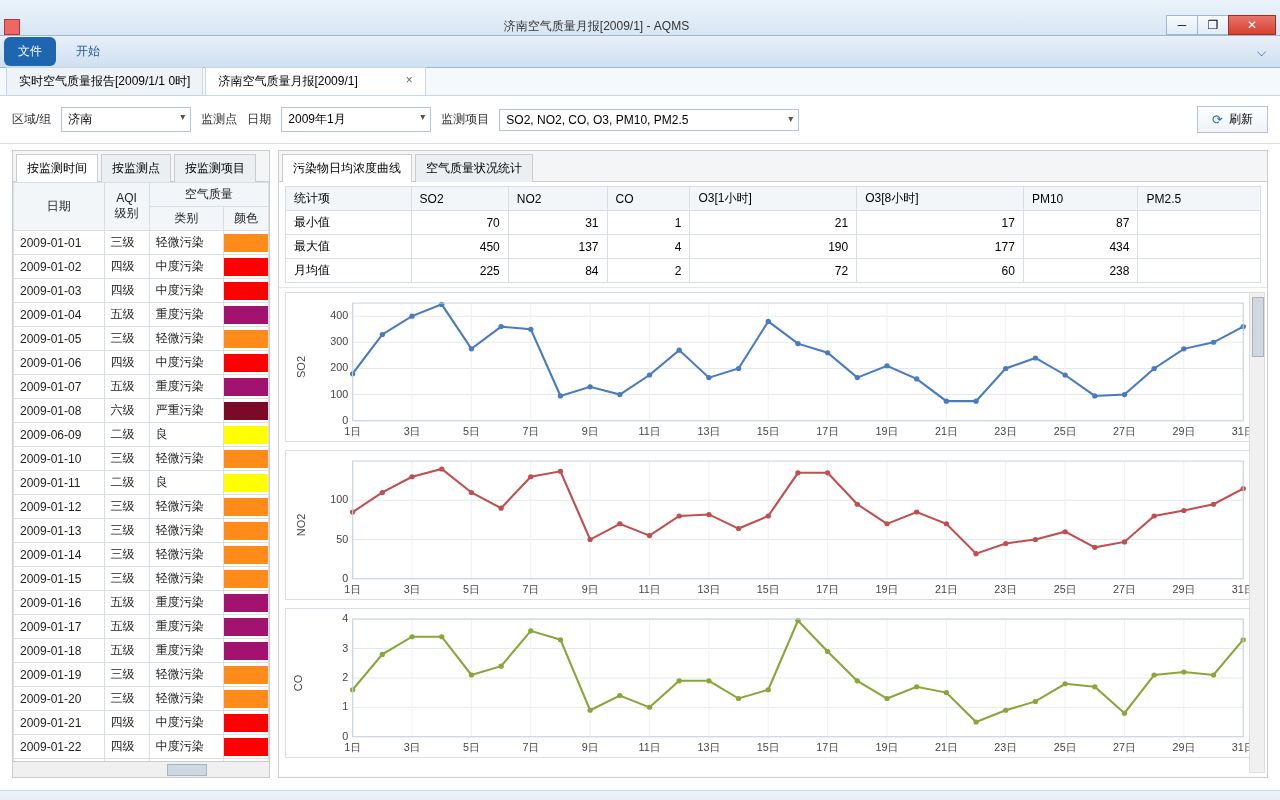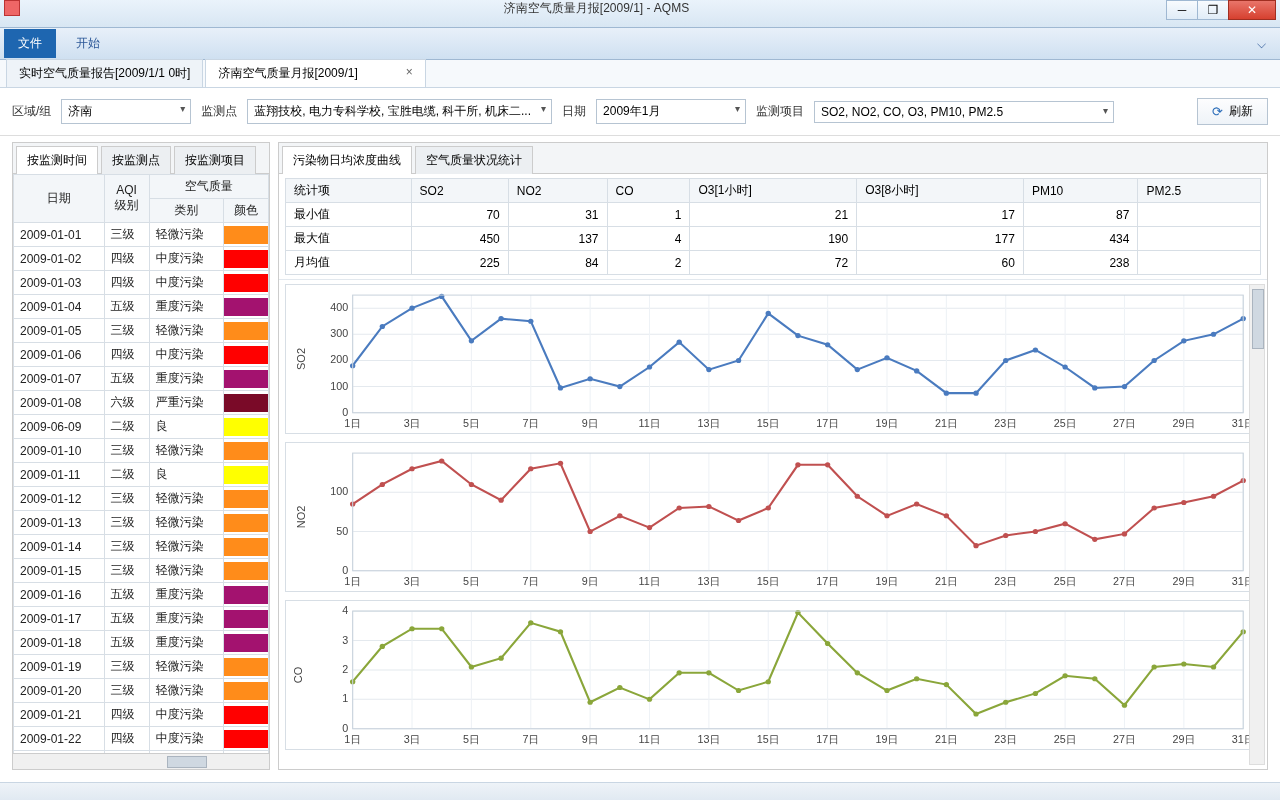--- a/index.html
+++ b/index.html
@@ -1,25 +1,25 @@
 <!DOCTYPE html>
 <html><head>
 <meta charset="utf-8">
 <style>
 * { box-sizing: border-box; margin: 0; padding: 0; font-family: "Microsoft YaHei", "Segoe UI", sans-serif; font-size: 12px; }
 body { background: #fff; overflow: hidden; }
-.titlebar { height: 28px; background: linear-gradient(#eaf3fb,#d8e6f3); display:flex; align-items:flex-start; padding:0 4px; border-bottom:1px solid #9fb8d2; }
+.titlebar { height: 36px; background: linear-gradient(#eaf3fb,#d8e6f3); display:flex; align-items:flex-end; padding:0 4px; border-bottom:1px solid #9fb8d2; }
 .titlebar .icon { width:16px; height:16px; background:#e66; margin-right:6px; border:1px solid #b33; }
 .titlebar .title { flex:1; text-align:center; color:#333; }
 .winbtns { display:flex; gap:0; }
 .winbtn { width:32px; height:20px; display:flex; align-items:center; justify-content:center; border:1px solid #9fb8d2; background:linear-gradient(#f8fbfe,#e0ecf7); margin-left:-1px; cursor:pointer; }
 .winbtn.close { background:linear-gradient(#e9756a,#d6402f); color:#fff; border-color:#a02e21; width:48px; }
 .menubar { height:32px; background:linear-gradient(#e8f0f9,#cfe0f1); display:flex; align-items:center; padding:0 4px; border-bottom:1px solid #9fb8d2; }
 .menuitem { padding:6px 14px; color:#2b5797; cursor:pointer; }
-.menuitem.primary { background:#1e66b0; color:#fff; border-radius:0; margin-right:6px; }
+.menuitem.primary { background:#1e66b0; color:#fff; border-radius:6px; margin-right:6px; }
 .menubar .help { margin-left:auto; padding:4px 10px; color:#2b5797; cursor:pointer; }
 .doctabs { height:28px; background:#f6f9fc; display:flex; align-items:flex-end; padding:0 6px; border-bottom:1px solid #c9d6e3; }
 .doctab { padding:5px 12px; border:1px solid #c9d6e3; border-bottom:none; background:#eef3f8; margin-right:2px; cursor:pointer; display:flex; gap:6px; }
 .doctab.active { background:#fff;gap:48px; }
 .doctab .x { color:#666; cursor:pointer; }
 .filterbar { padding:10px 12px; display:flex; align-items:center; gap:10px; border-bottom:1px solid #ddd; }
 .filterbar label { color:#333; }
 .combo { border:1px solid #b6c4d2; background:#fff; padding:3px 20px 3px 6px; position:relative; min-width:80px; cursor:pointer; }
 .combo::after { content:"▾"; position:absolute; right:5px; top:3px; color:#555; font-size:10px; }
 .combo.wide { min-width:260px; }
@@ -82,21 +82,20 @@
   <div class="doctab active">
       <span>济南空气质量月报[2009/1]</span>
       <span class="x">×</span>
     </div>
 </div>
 
 <div class="filterbar">
   <label>区域/组</label>
   <div class="combo" style="min-width:130px"><span>济南</span></div>
   <label>监测点</label>
-  <div class="combo wide" style="min-width:290px"><span>蓝翔技校, 电力专科学校, 宝胜电缆, 科干所, 机床二...</span></div>
   <label>日期</label>
   <div class="combo" style="min-width:150px"><span>2009年1月</span></div>
   <label>监测项目</label>
   <div class="combo wide" style="min-width:300px"><span>SO2, NO2, CO, O3, PM10, PM2.5</span></div>
   <div class="refreshbtn">
     <span class="ric">⟳</span>
     <span>刷新</span>
   </div>
 </div>
 

